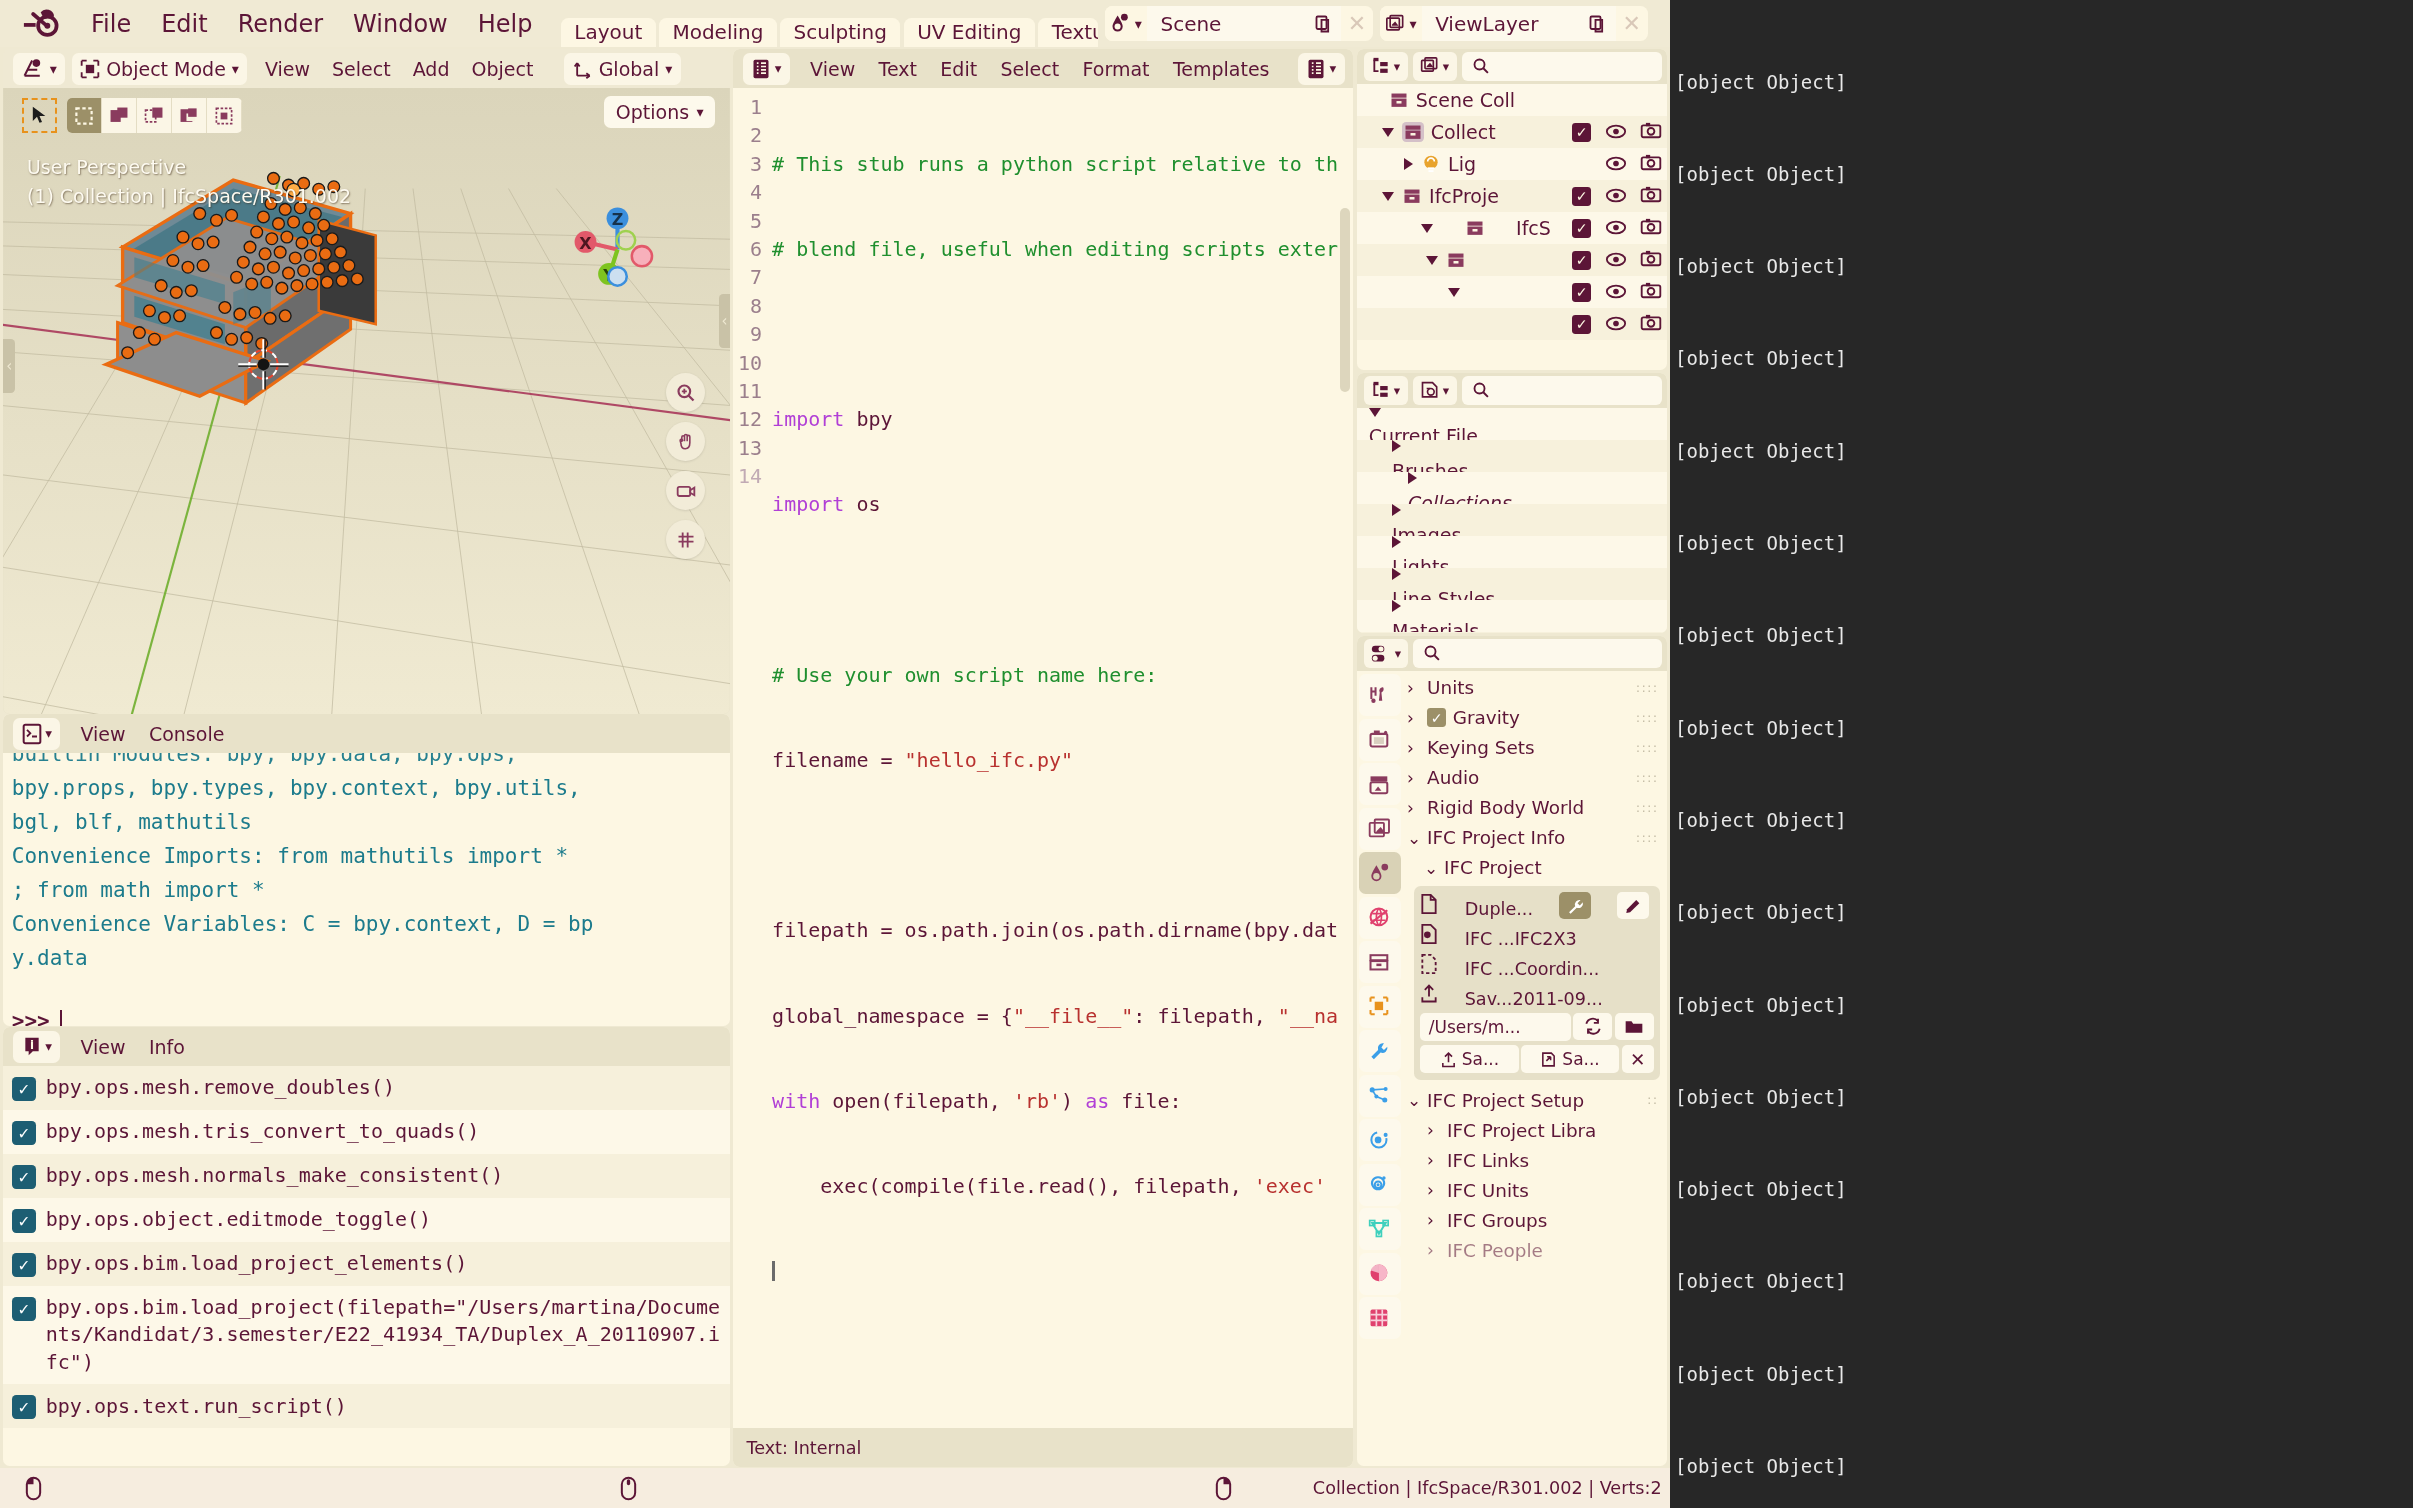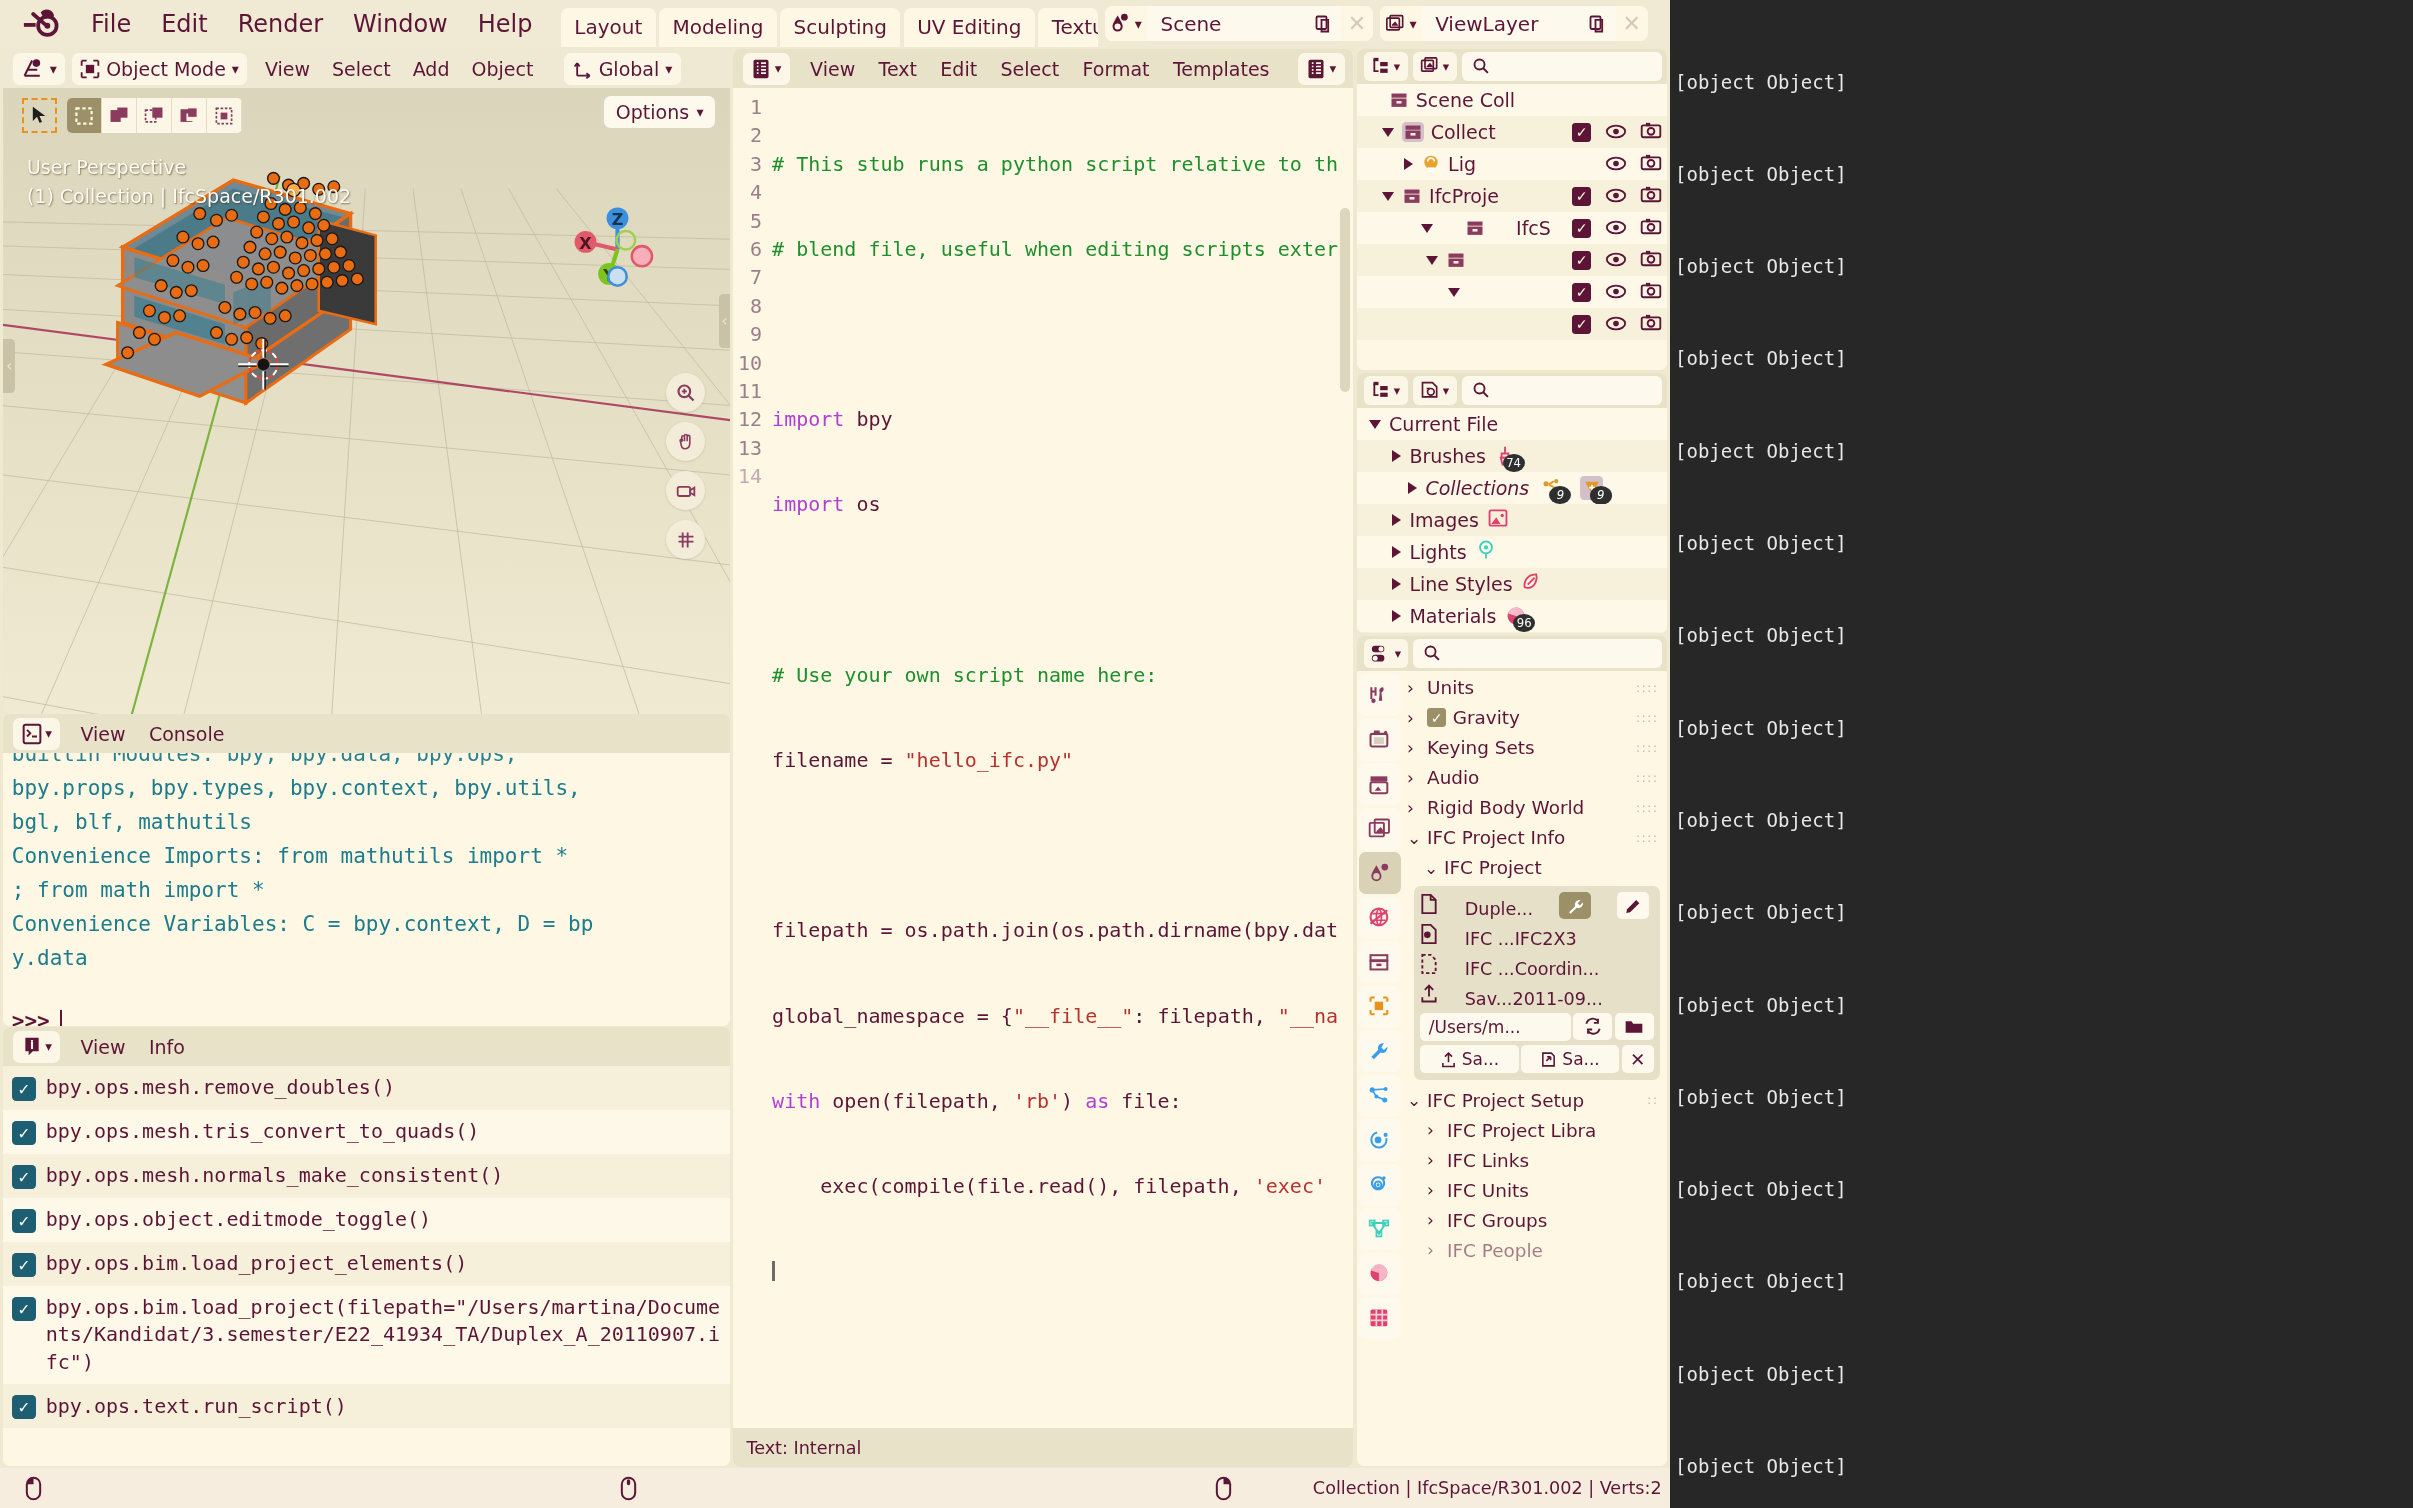--- a/index.html
+++ b/index.html
@@ -53,21 +53,21 @@
   }
   .ws-tabs { display: flex; align-items: flex-end; height: 47px; margin-left: 13.4px; }
   .ws-tab {
     font-size: 20px; color: var(--txt);
     padding: 7.5px 13.4px 9.2px 13.4px;
     background: var(--panel);
     border-radius: 7.5px 7.5px 0 0;
     margin-right: 3.4px;
     white-space: nowrap;
     align-self: flex-end;
-    height: 39px;
+    height: 29px;
     display: flex; align-items: center;
   }
   .ws-tab.clipped { overflow: hidden; max-width: 60px; }
 
   .scene-field {
     display: flex; align-items: center; height: 35px;
     background: var(--panel); border-radius: 7.5px;
     margin-left: 6.7px; overflow: hidden;
   }
   .scene-icon {
@@ -243,22 +243,22 @@
   .tri-r { border-top: 6.7px solid transparent; border-bottom: 6.7px solid transparent; border-left: 9.2px solid var(--txt); }
   .cbox { width: 19px; height: 19px; background: var(--txt); border-radius: 3.4px; color:#fdf7e3;
     font-size:14.2px; display:flex;align-items:center;justify-content:center;}
 
   
   .bfile {
     position: absolute; left: 1357px; top: 373px; width: 310px; height: 260px;
     background: var(--panel); border-radius: 6.7px; overflow: hidden;
   }
   .bf-row {
-    display:flex; align-items:center; height:32px; font-size:19px; color:var(--txt);
-    padding-left: 5px; gap: 8.4px; position: relative;
+    display:flex; align-items:flex-start; height:32px; font-size:19px; color:var(--txt);
+    padding-left: 5px; gap: 8.4px; position: relative; flex-direction: column;
   }
   .bf-row:nth-child(odd){ background:#f7f1dc; }
   .bf-row:nth-child(even){ background:#fdf8e8; }
   .badge {
     position: relative; display:inline-flex; align-items:center;
   }
   .badge .cnt {
     position: absolute; right: -8.4px; bottom: -5px; background: #2f2f2f; color: #fff;
     border-radius: 50%; font-size: 11.7px; width: 22px; height: 18.4px;
     display:flex;align-items:center;justify-content:center;

